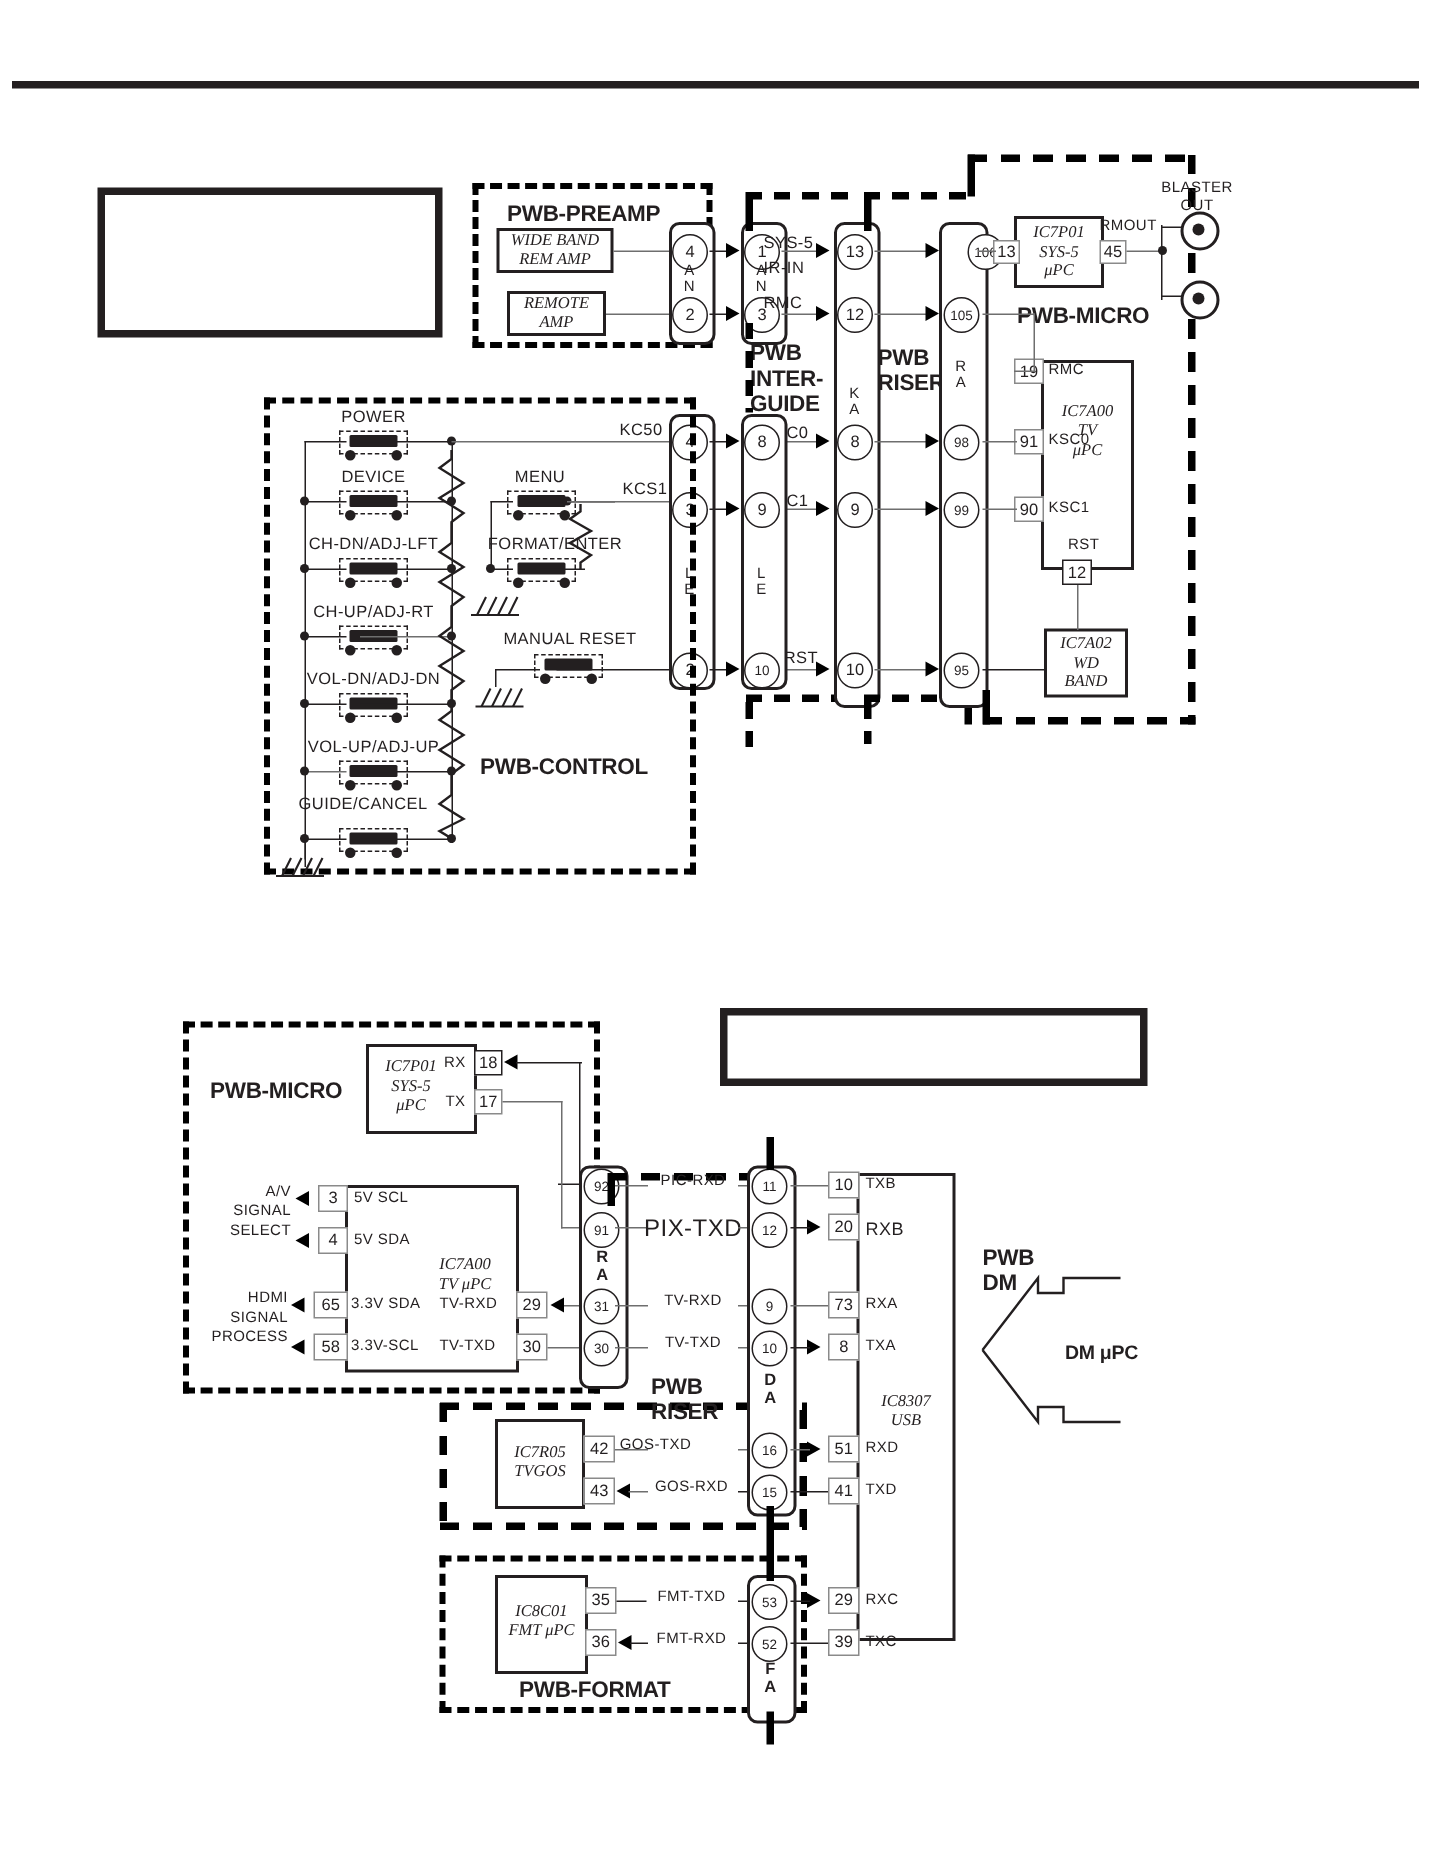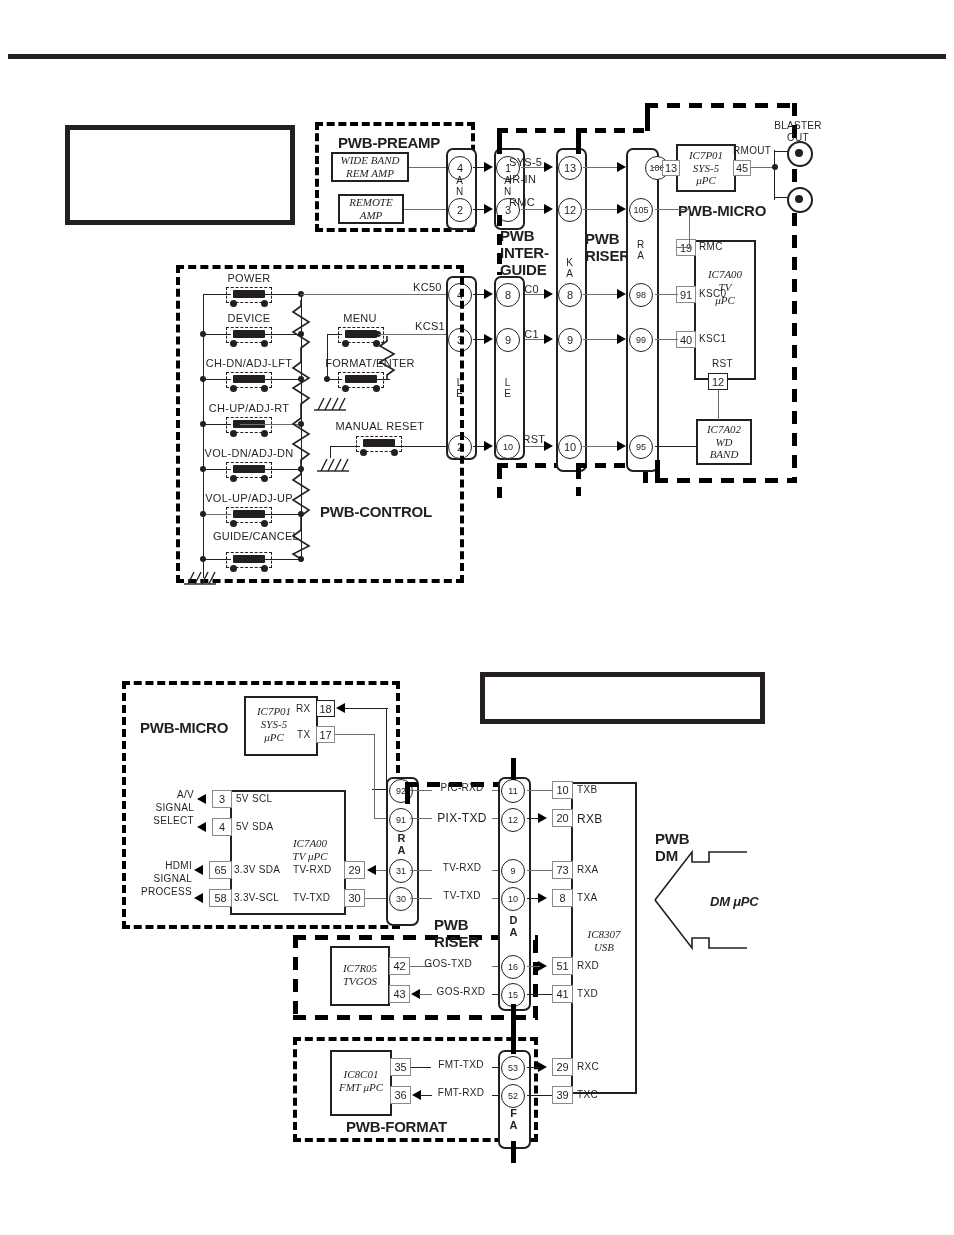--- a/index.html
+++ b/index.html
@@ -311,21 +311,21 @@
   </div>
   <div class="pin" style="left:676px;top:239px;width:20px;height:17px;">
     <span>19</span>
     </div>
   <div class="lbl" style="left:699px;top:241px;font-size:10px;">RMC</div>
   <div class="pin" style="left:676px;top:286px;width:20px;height:17px;">
     <span>91</span>
     </div>
   <div class="lbl" style="left:699px;top:288px;font-size:10px;">KSC0</div>
   <div class="pin" style="left:676px;top:331px;width:20px;height:17px;">
-    <span>40</span>
+    <span>90</span>
     </div>
   <div class="lbl" style="left:699px;top:333px;font-size:10px;">KSC1</div>
   <div class="lbl" style="left:712px;top:358px;font-size:10px;">RST</div>
   <div class="pin dark" style="left:708px;top:373px;width:20px;height:17px;">
     <span>12</span>
     </div>
 
   <div class="w wh wg" style="left:655px;top:294px;width:23px;"></div>
   <div class="w wh wg" style="left:655px;top:339px;width:23px;"></div>
 
@@ -459,21 +459,21 @@
     <div class="swbody"></div>
       <div class="swbar"></div>
       <div class="dot l"></div>
       <div class="dot r"></div>
   </div>
   <div class="w wh wg" style="left:203px;top:514px;width:28px;"></div>
   <div class="w wh" style="left:240px;top:514px;width:62px;"></div>
   <div class="jdot" style="left:200px;top:511px;"></div>
   <div class="jdot" style="left:298px;top:511px;"></div>
 
-  <div class="lbl c" style="left:199px;top:530px;width:100px;text-align:right;">GUIDE/CANCEL</div>
+  <div class="lbl c" style="left:199px;top:530px;width:100px;text-align:left;">GUIDE/CANCEL</div>
   <div class="sw" style="left:226px;top:552px;">
     <div class="swbody"></div>
       <div class="swbar"></div>
       <div class="dot l"></div>
       <div class="dot r"></div>
   </div>
   <div class="w wh" style="left:203px;top:559px;width:28px;"></div>
   <div class="w wh" style="left:240px;top:559px;width:62px;"></div>
   <div class="jdot" style="left:200px;top:556px;"></div>
   <div class="jdot" style="left:298px;top:556px;"></div>
@@ -662,21 +662,21 @@
   <div class="boardname" style="left:434px;top:916px;line-height:1.15;">
     <span>PWB</span><br>
     <span>RISER</span>
   </div>
 
   <div class="w wh wg" style="left:410px;top:790px;width:22px;"></div>
   <div class="lbl c" style="left:428px;top:782px;width:68px;text-align:center;font-size:10px;">PIC-RXD</div>
   <div class="w wh wg" style="left:492px;top:790px;width:17px;"></div>
 
   <div class="w wh wg" style="left:410px;top:818px;width:22px;"></div>
-  <div class="lbl c" style="left:428px;top:811px;width:68px;text-align:center;font-size:12px;">PIX-TXD</div>
+  <div class="lbl c" style="left:428px;top:811px;width:68px;text-align:center;font-size:16px;">PIX-TXD</div>
   <div class="w wh wg" style="left:492px;top:818px;width:17px;"></div>
 
   <div class="w wh wg" style="left:410px;top:870px;width:22px;"></div>
   <div class="lbl c" style="left:428px;top:862px;width:68px;text-align:center;font-size:10px;">TV-RXD</div>
   <div class="w wh wg" style="left:492px;top:870px;width:17px;"></div>
 
   <div class="w wh wg" style="left:410px;top:898px;width:22px;"></div>
   <div class="lbl c" style="left:428px;top:890px;width:68px;text-align:center;font-size:10px;">TV-TXD</div>
   <div class="w wh wg" style="left:492px;top:898px;width:17px;"></div>
 
@@ -686,21 +686,21 @@
     <span>TVGOS</span>
   </div>
   <div class="pin" style="left:389px;top:957px;width:21px;height:18px;">
     <span>42</span>
     </div>
   <div class="pin" style="left:389px;top:985px;width:21px;height:18px;">
     <span>43</span>
     </div>
 
   <div class="w wh wg" style="left:410px;top:966px;width:22px;"></div>
-  <div class="lbl c" style="left:402px;top:958px;width:70px;text-align:right;font-size:10px;">GOS-TXD</div>
+  <div class="lbl c" style="left:402px;top:958px;width:70px;text-align:center;font-size:10px;">GOS-TXD</div>
   <div class="w wh wg" style="left:492px;top:966px;width:17px;"></div>
 
   <div class="arr left" style="left:411px;top:989px;"></div>
   <div class="w wh wg" style="left:419px;top:994px;width:13px;"></div>
   <div class="lbl c" style="left:426px;top:986px;width:70px;text-align:center;font-size:10px;">GOS-RXD</div>
   <div class="w wh" style="left:492px;top:994px;width:17px;"></div>
 
   <div class="abs board" style="left:293px;top:1037px;width:245px;height:105px;"></div>
   <div class="boardname" style="left:346px;top:1118px;">PWB-FORMAT</div>
 
@@ -818,15 +818,15 @@
   <div class="w wh wg" style="left:527px;top:966px;width:13px;"></div>
   <div class="w wh" style="left:527px;top:994px;width:25px;"></div>
   <div class="arr" style="left:538px;top:1062px;"></div>
   <div class="w wh" style="left:527px;top:1067px;width:13px;"></div>
   <div class="w wh" style="left:527px;top:1095px;width:25px;"></div>
 
   <svg class="svgabs" style="left:637px;top:840px;width:110px;height:120px;" viewBox="0 0 110 120">
     <polyline points="18,60 55,12 55,22 72,22 72,12 110,12" fill="none" stroke="#231f20" stroke-width="1.6"></polyline>
     <polyline points="18,60 55,108 55,98 72,98 72,108 110,108" fill="none" stroke="#231f20" stroke-width="1.6"></polyline>
   </svg>
-  <div class="boardname sm" style="left:710px;top:894px;font-style:italic;">DM μPC</div>
+  <div class="boardname sm" style="left:710px;top:894px;">DM μPC</div>
 
 </div>
 
 </body></html>

